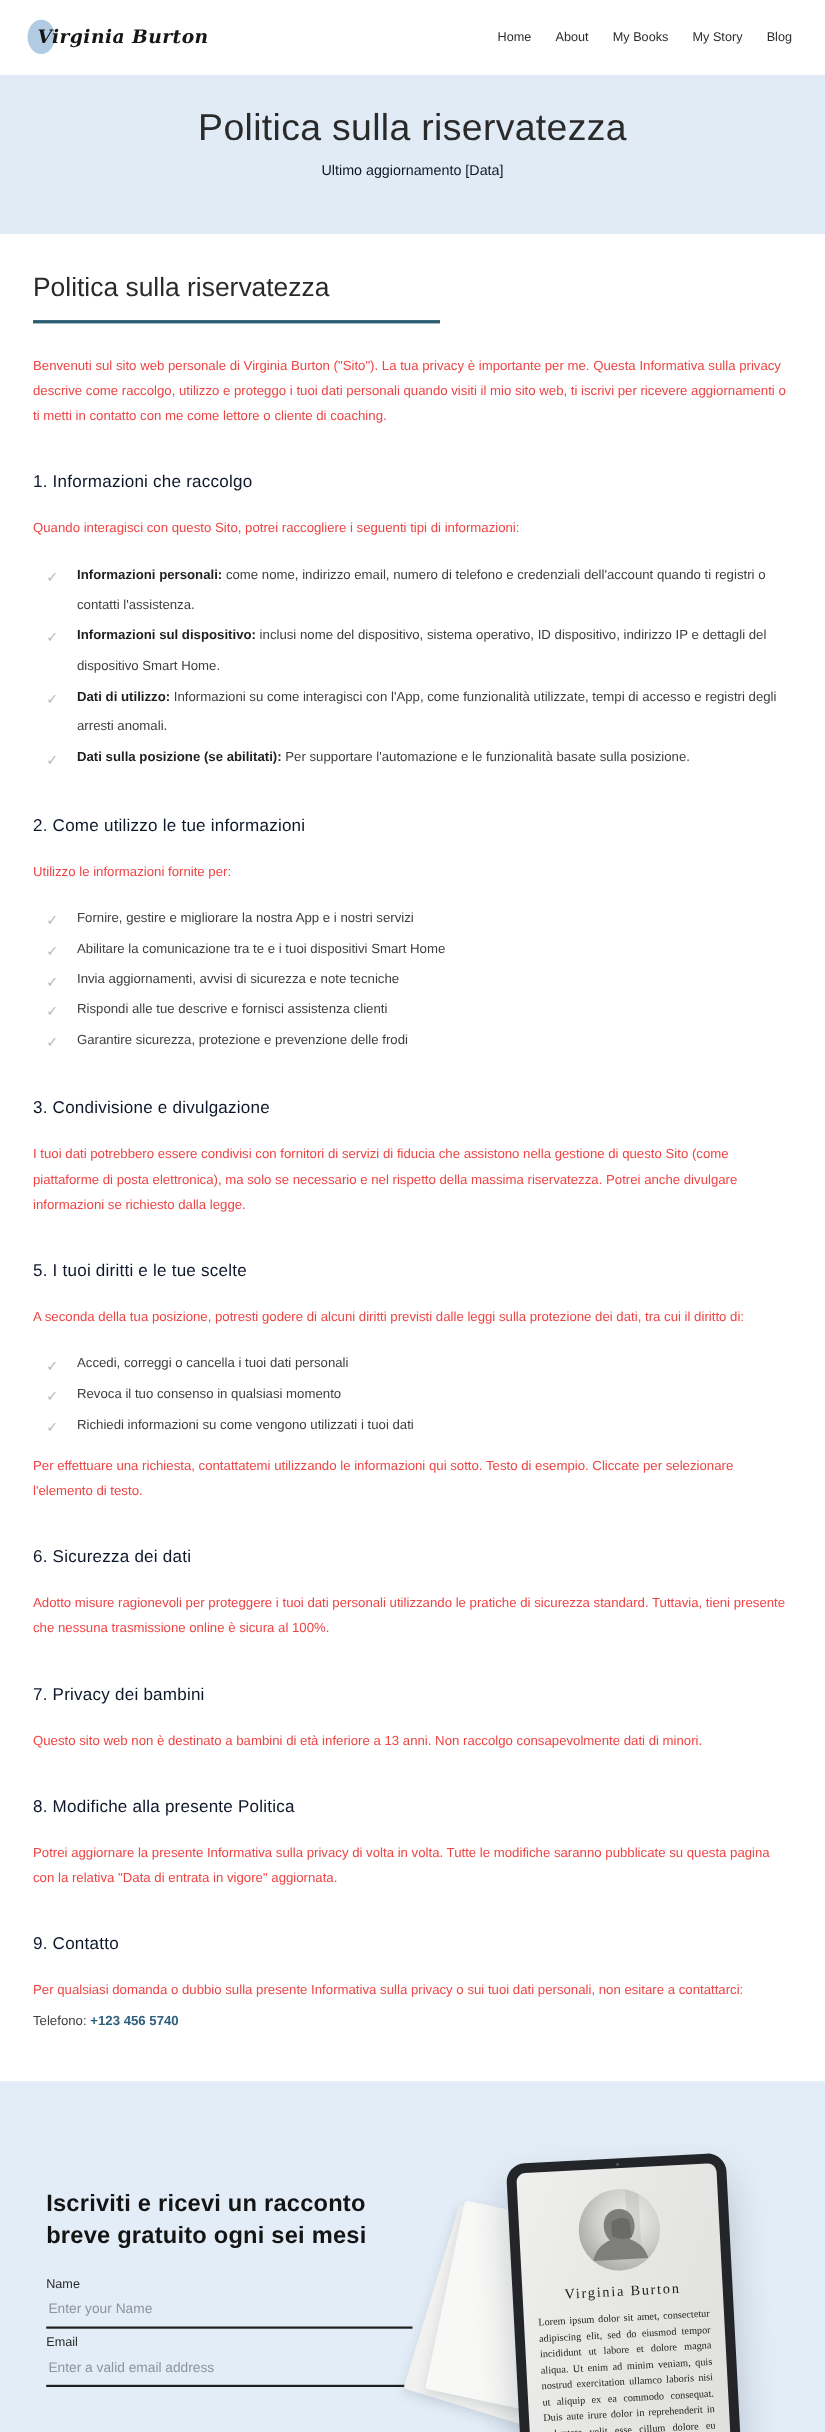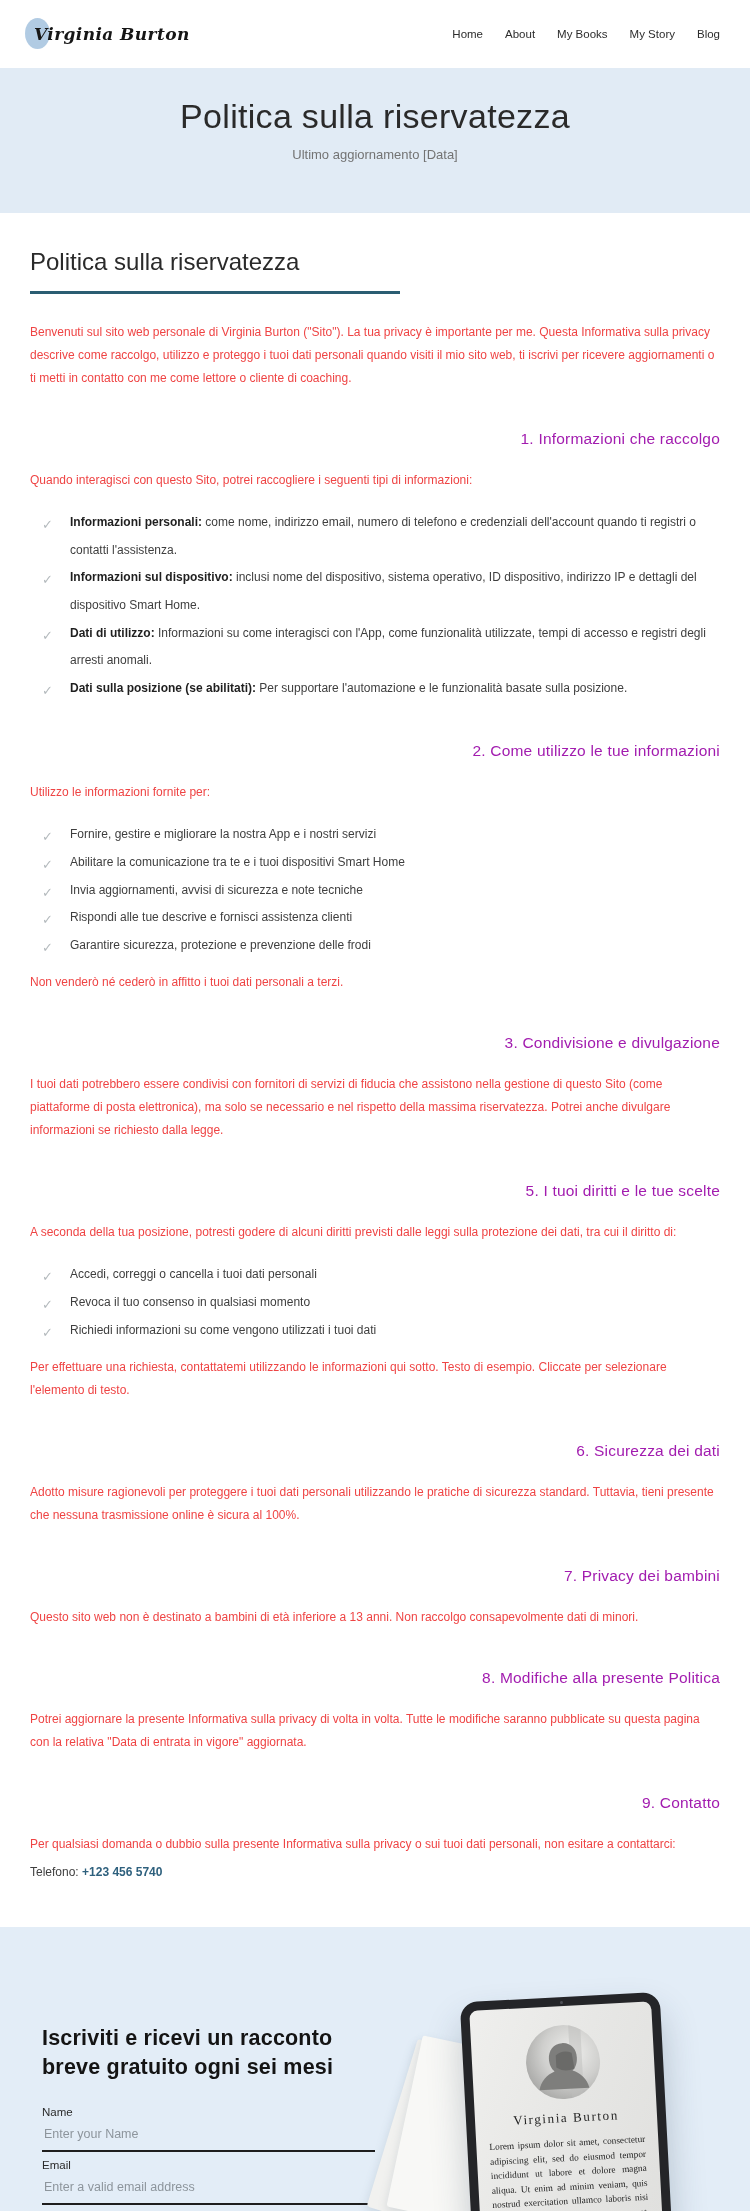--- a/index.html
+++ b/index.html
@@ -31,29 +31,29 @@
   nav { display:flex; gap:22px; }
   nav a { font-size:11.5px; color:#2d2d2d; }
 
   
   .hero {
     background:#e1ebf5; height:145px; text-align:center; padding-top:29px;
   }
   .hero h1 {
     margin:0; font-size:34px; font-weight:400; color:#2a2a2a; letter-spacing:.3px;
   }
-  .hero .updated { margin:11px 0 0; font-size:13px; color:#737373; }
+  .hero .updated { margin:11px 0 0; font-size:13px; color:#0f172a; }
 
   
   .main { background:#fff; padding:35px 30px 44px; }
   .main h2 { font-size:24px; font-weight:400; color:#2a2a2a; margin:0 0 15px; }
   .rule { width:370px; height:3px; background:#2a5d72; margin:0 0 27px; }
   p.body { font-size:12px; line-height:1.92; margin:0 0 10px; color:#ef4444; }
   p.intro { margin-bottom:32px; }
-  h3.sec { font-size:15.5px; font-weight:400; color:#a21caf; margin:40px 0 21px; letter-spacing:.2px;text-align:right; }
+  h3.sec { font-size:15.5px; font-weight:400; color:#0f172a; margin:40px 0 21px; letter-spacing:.2px; }
   ul.checks { list-style:none; margin:17px 0 12px; padding:0; }
   ul.checks li {
     position:relative; padding-left:40px;
     font-size:12px; line-height:2.3; color:#3e3e3e;
   }
   ul.checks li b { color:#1f1f1f; }
   .chk { position:absolute; left:12px; top:1px; color:#b4babd; font-size:13px; }
   .contact-line { font-size:12px; line-height:1.75; margin:0; color:#3e3e3e; }
   a.accent { color:#2e607d; font-weight:700; }
 
@@ -142,21 +142,20 @@
 
   <h3 class="sec">2. Come utilizzo le tue informazioni</h3>
   <p class="body">Utilizzo le informazioni fornite per:</p>
   <ul class="checks">
     <li><span class="chk">✓</span><span>Fornire, gestire e migliorare la nostra App e i nostri servizi</span></li>
     <li><span class="chk">✓</span><span>Abilitare la comunicazione tra te e i tuoi dispositivi Smart Home</span></li>
     <li><span class="chk">✓</span><span>Invia aggiornamenti, avvisi di sicurezza e note tecniche</span></li>
     <li><span class="chk">✓</span><span>Rispondi alle tue descrive e fornisci assistenza clienti</span></li>
     <li><span class="chk">✓</span><span>Garantire sicurezza, protezione e prevenzione delle frodi</span></li>
   </ul>
-  <p class="body">Non venderò né cederò in affitto i tuoi dati personali a terzi.</p>
 
   <h3 class="sec">3. Condivisione e divulgazione</h3>
   <p class="body">I tuoi dati potrebbero essere condivisi con fornitori di servizi di fiducia che assistono nella gestione di questo Sito (come piattaforme di posta elettronica), ma solo se necessario e nel rispetto della massima riservatezza. Potrei anche divulgare informazioni se richiesto dalla legge.</p>
 
   <h3 class="sec">5. I tuoi diritti e le tue scelte</h3>
   <p class="body">A seconda della tua posizione, potresti godere di alcuni diritti previsti dalle leggi sulla protezione dei dati, tra cui il diritto di:</p>
   <ul class="checks">
     <li><span class="chk">✓</span><span>Accedi, correggi o cancella i tuoi dati personali</span></li>
     <li><span class="chk">✓</span><span>Revoca il tuo consenso in qualsiasi momento</span></li>
     <li><span class="chk">✓</span><span>Richiedi informazioni su come vengono utilizzati i tuoi dati</span></li>

